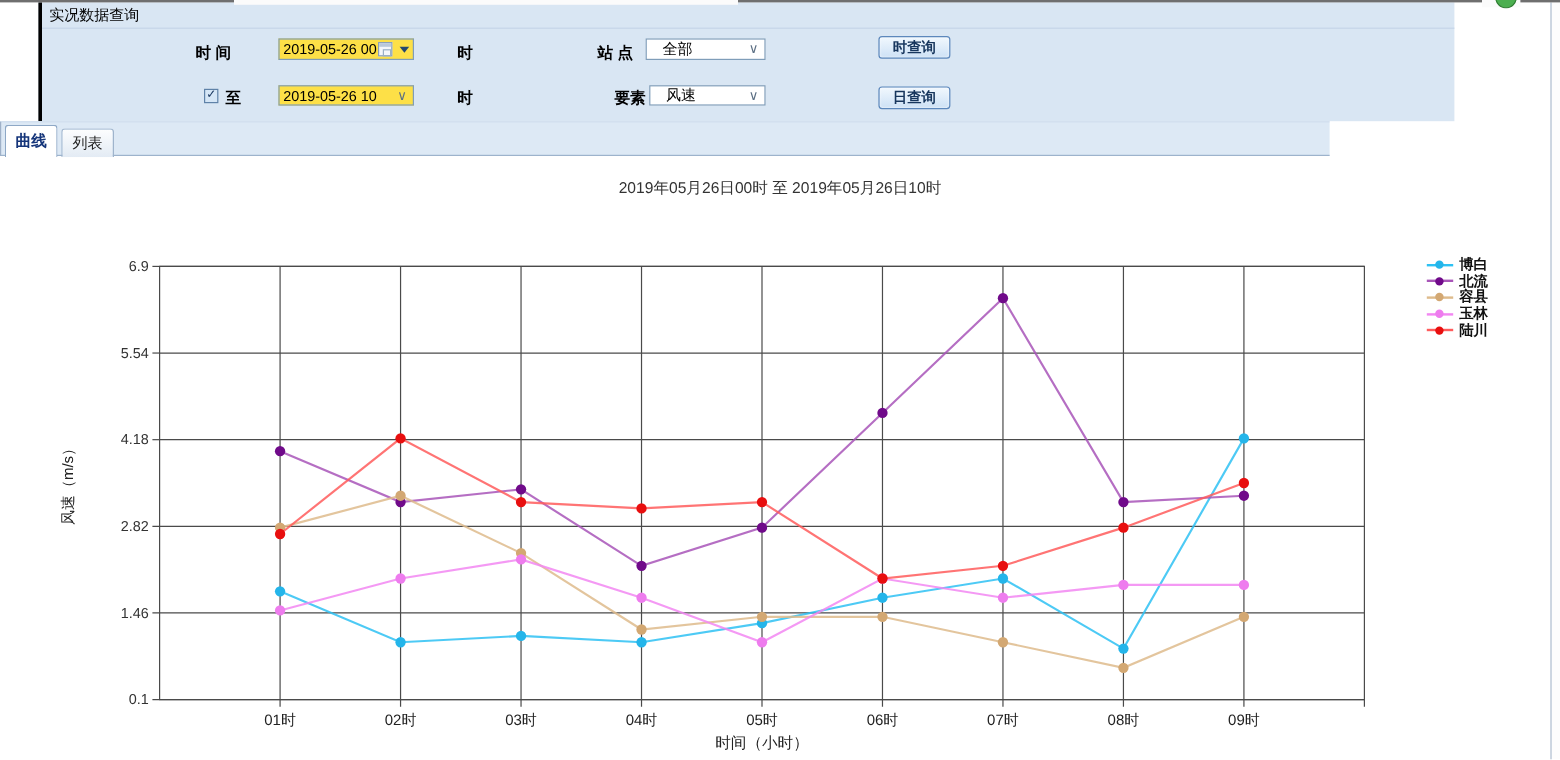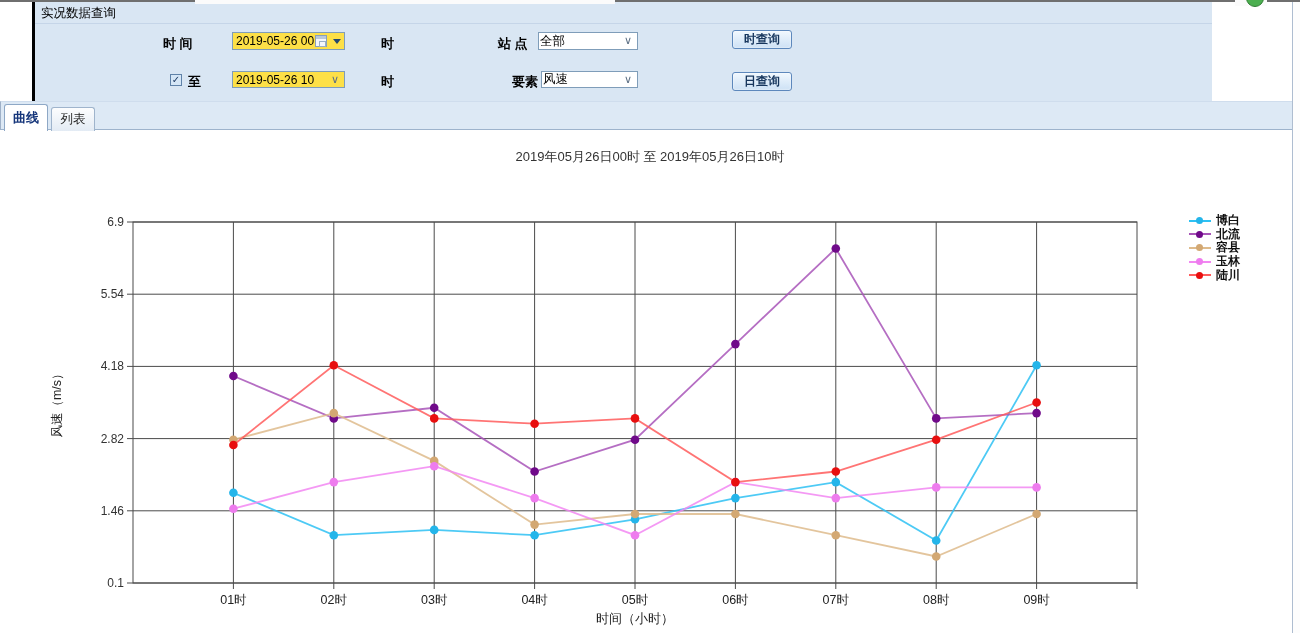--- a/index.html
+++ b/index.html
@@ -29,29 +29,29 @@
   .inputbox .val{flex:0 0 auto;}
   .cal-icon{position:absolute;right:17px;top:2px;width:12px;height:12px;background:#f4f7fb;
     border:1px solid #8aa0b8;box-sizing:border-box;}
   .cal-icon:before{content:"";position:absolute;left:0;top:0;right:0;height:3px;background:#b9c8da;}
   .cal-icon:after{content:"";position:absolute;left:3px;top:5px;width:5px;height:4px;
     border-top:1px solid #9ab0c6;border-left:1px solid #9ab0c6;border-right:1px solid #9ab0c6;border-bottom:1px solid #9ab0c6;}
   .drop-arrow{position:absolute;right:3px;top:6px;width:0;height:0;
     border-left:4px solid transparent;border-right:4px solid transparent;border-top:5px solid #24486e;}
   .chev{position:absolute;right:5px;top:1px;font-size:11px;color:#5c6f84;}
   .selectbox{position:absolute;background:#fff;border:1px solid #7f9db9;box-sizing:border-box;
-    font-size:12.5px;color:#000;display:flex;align-items:center;padding-left:1px;}
+    font-size:12.5px;color:#000;display:flex;align-items:center;padding-left:13px;}
   .checkbox{position:absolute;width:12px;height:12px;background:#d5e6f6;border:1px solid #5f82a8;
     box-sizing:border-box;font-size:10px;line-height:10px;color:#17355e;font-weight:bold;text-align:center;}
   .qbtn{position:absolute;width:60px;height:19px;border:1px solid #5d88bc;border-radius:3px;
     background:linear-gradient(#f1f8fe,#cde1f5);box-sizing:border-box;
     font-size:12px;font-weight:bold;color:#17365d;text-align:center;line-height:17px;
     box-shadow:inset 0 0 2px #ffffff;cursor:pointer;}
   
-  .tabstrip{position:absolute;left:0;top:101px;width:1292px;height:29px;background:#dde9f5;
+  .tabstrip{position:absolute;left:0;top:101px;width:1108px;height:29px;background:#dde9f5;
     border-left:1px solid #9fb1c8;border-bottom:1px solid #9db3cc;border-top:1px solid #cfdded;box-sizing:border-box;}
   .tab-active{position:absolute;left:3px;top:2px;width:44px;height:27px;background:#fff;
     border:1px solid #8ea8c6;border-bottom:none;border-radius:3px 3px 0 0;box-sizing:border-box;
     font-size:13px;font-weight:bold;color:#15357a;text-align:center;line-height:26px;z-index:3;cursor:pointer;}
   .tab-inactive{position:absolute;left:50px;top:5px;width:44px;height:24px;
     background:linear-gradient(#fcfdfe,#e3ebf4);border:1px solid #9fb4cc;border-bottom:none;
     border-radius:3px 3px 0 0;box-sizing:border-box;font-size:12.5px;color:#222;
     text-align:center;line-height:22px;cursor:pointer;}
   
   .content{position:absolute;left:0;top:140px;width:1300px;height:503px;background:#fff;}

